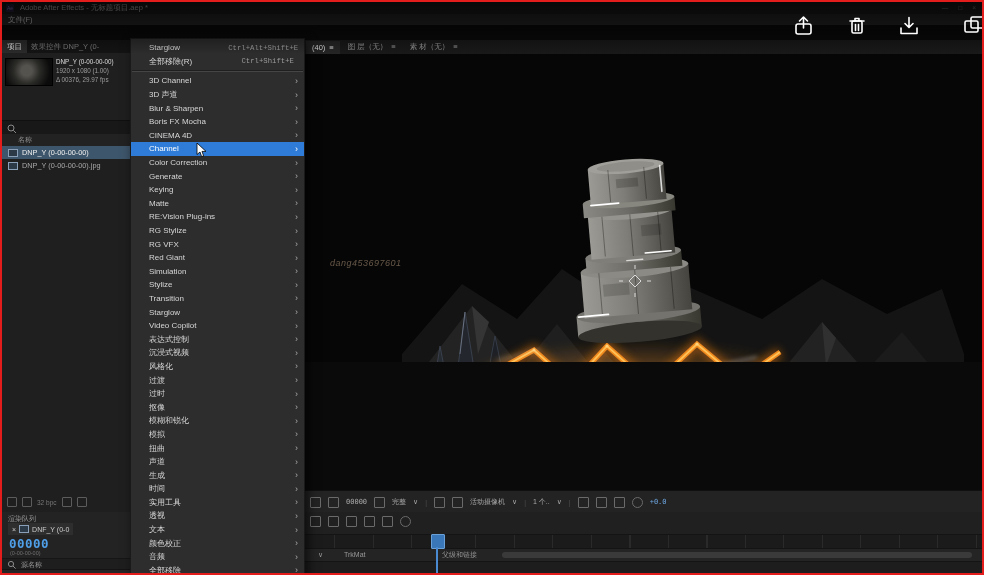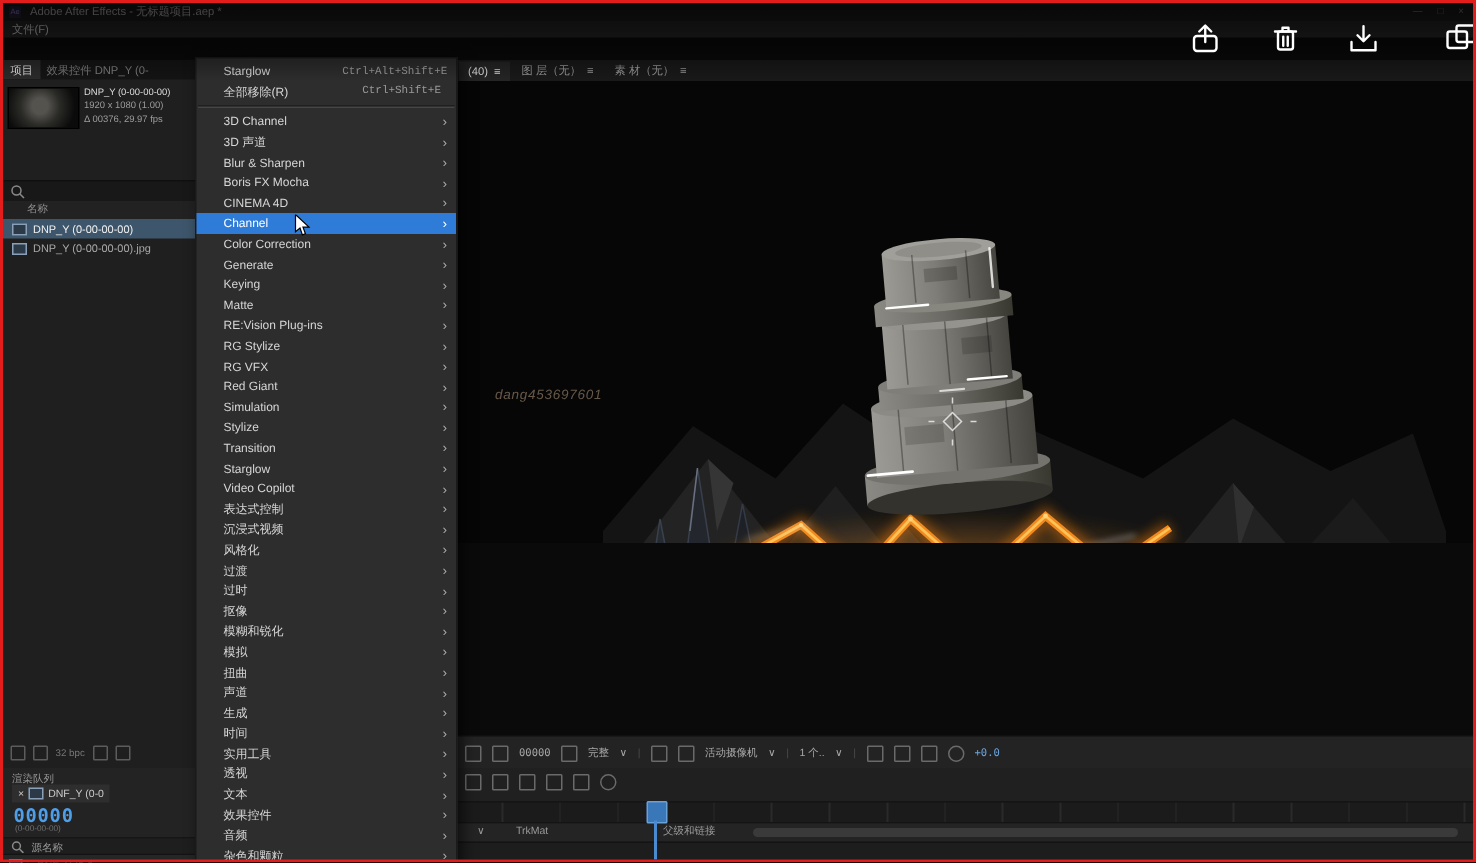--- a/index.html
+++ b/index.html
@@ -478,29 +478,29 @@
       </div>
         <div class="mi">
         <span class="ml">透视</span>
         <span class="chev">›</span>
       </div>
         <div class="mi">
         <span class="ml">文本</span>
         <span class="chev">›</span>
       </div>
         <div class="mi">
-        <span class="ml">效果控件</span>
+        <span class="ml">颜色校正</span>
         <span class="chev">›</span>
       </div>
         <div class="mi">
         <span class="ml">音频</span>
         <span class="chev">›</span>
       </div>
         <div class="mi">
-        <span class="ml">杂色和颗粒</span>
+        <span class="ml">全部移除</span>
         <span class="chev">›</span>
       </div>
       </div>
   </div>
 
   <svg class="abs cursor" width="11" height="15" viewBox="0 0 11 15">
     <polygon points="1,0 1,11.5 4,9 5.6,13.6 7.6,12.8 6,8.4 10,8.4" fill="#fff" stroke="#000" stroke-width="0.8"></polygon>
   </svg>
 
   <div class="abs player-overlay"></div>

